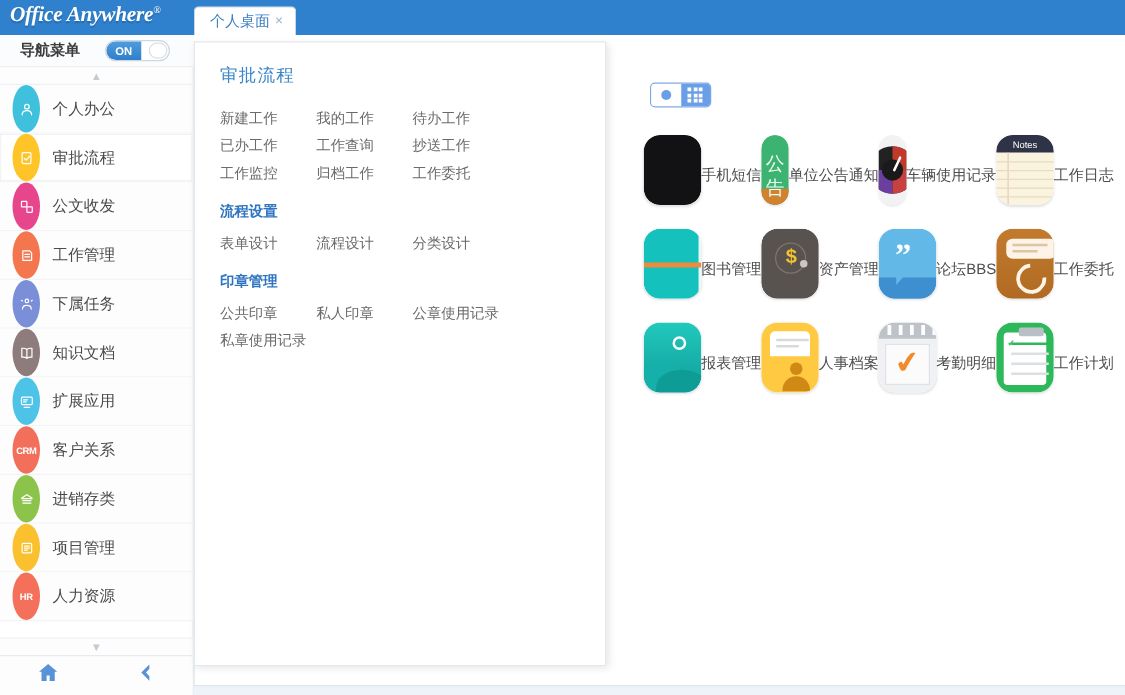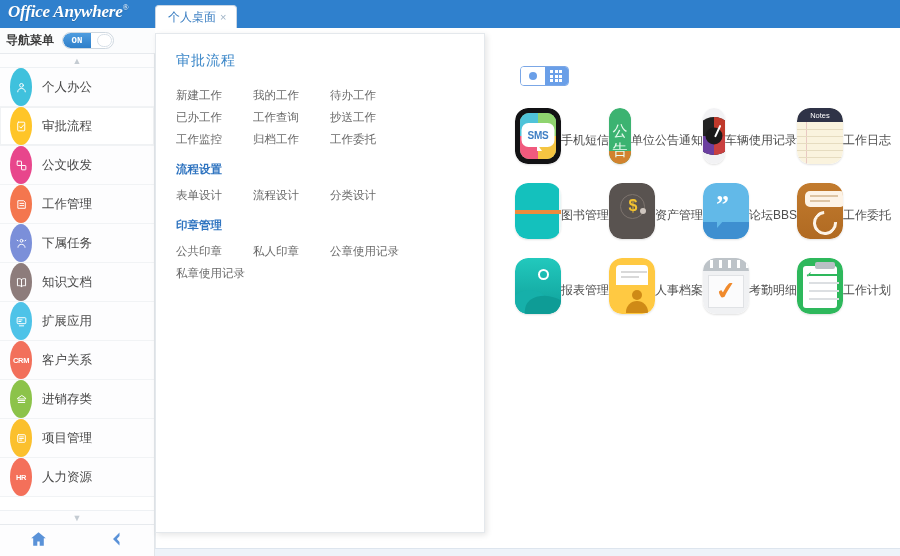--- a/index.html
+++ b/index.html
@@ -34,35 +34,34 @@
     border-radius:4px 4px 0 0;
     display:flex; align-items:center; gap:4px;
     font-size:12px; color:#3a7ec2; white-space:nowrap;
   }
   .tab-close { color:#9fb3c6; font-size:11px; line-height:1; }
 
   
   .navtoggle-row {
     position:absolute; left:0; top:28px; width:155px; height:26px;
     background:#fbfcfd; border-bottom:1px solid #e7eaee;
-    display:flex; align-items:center; padding-left:6px; gap:8px;
+    display:flex; align-items:center; padding-left:16px; gap:20px;
   }
   .navtoggle-label { font-size:12px; font-weight:bold; color:#3c3c3c; }
   .switch {
     width:52px; height:17px; border-radius:9px;
     background:#ffffff; border:1px solid #cfd8e0;
     display:flex; align-items:center; position:relative; overflow:hidden;
   }
   .switch .on-part {
     width:28px; height:100%;
     background:linear-gradient(#4f9de0,#2f7fc9);
     color:#fff; font-size:9px; font-weight:bold;
     display:flex; align-items:center; justify-content:center;
     border-radius:9px 0 0 9px;
-    font-family:Liberation Mono, monospace;
   }
   .switch .knob {
     position:absolute; right:1px; top:1px;
     width:15px; height:13px; border-radius:7px;
     background:#ffffff; border:1px solid #d8e0e8;
   }
 
   
   .sidebar {
     position:absolute; left:0; top:54px; width:155px; bottom:0;
@@ -358,29 +357,20 @@
             <i></i>
             <i></i>
             <i></i>
         </span>
       </div>
     </div>
     <div class="appgrid" id="appgrid">
         <div class="appitem">
           <div class="appicon">
             <div style="position:absolute;inset:0;background:#121214;border-radius:13px"></div>
-            <div style="position:absolute;left:5px;top:5px;right:5px;bottom:5px;border-radius:9px;overflow:hidden;background:#8fd1a0">
-              <div style="position:absolute;left:0;top:0;width:50%;height:50%;background:#4fc3d9"></div>
-              <div style="position:absolute;right:0;top:0;width:50%;height:50%;background:#8fd46f"></div>
-              <div style="position:absolute;left:0;bottom:0;width:50%;height:50%;background:#f05a7e"></div>
-              <div style="position:absolute;right:0;bottom:0;width:50%;height:50%;background:#f5c542"></div>
-              <div style="position:absolute;left:50%;top:48%;transform:translate(-50%,-50%);width:33px;height:24px;background:#fff;border-radius:7px"></div>
-              <div style="position:absolute;left:17px;top:31px;width:0;height:0;border-left:5px solid #fff;border-top:7px solid transparent;border-bottom:0"></div>
-              <div style="position:absolute;left:50%;top:47%;transform:translate(-50%,-50%);color:#3f7fc4;font-size:10px;font-weight:bold;letter-spacing:-0.3px">SMS</div>
-            </div>
           </div>
           <div class="applabel">手机短信</div>
         </div>
         <div class="appitem">
           <div class="appicon">
             <div style="position:absolute;inset:0;background:#3cb371;border-radius:13px"></div>
             <div style="position:absolute;left:0;right:0;bottom:0;height:13px;background:#d2822e;border-radius:0 0 13px 13px"></div>
             <div style="position:absolute;left:0;right:0;top:14px;text-align:center;color:#eafbf0;font-size:15px;font-family:'Liberation Serif',serif">公告</div>
             <div style="position:absolute;left:13px;right:13px;top:33px;height:1.5px;background:#e7f6ec"></div>
           </div>

